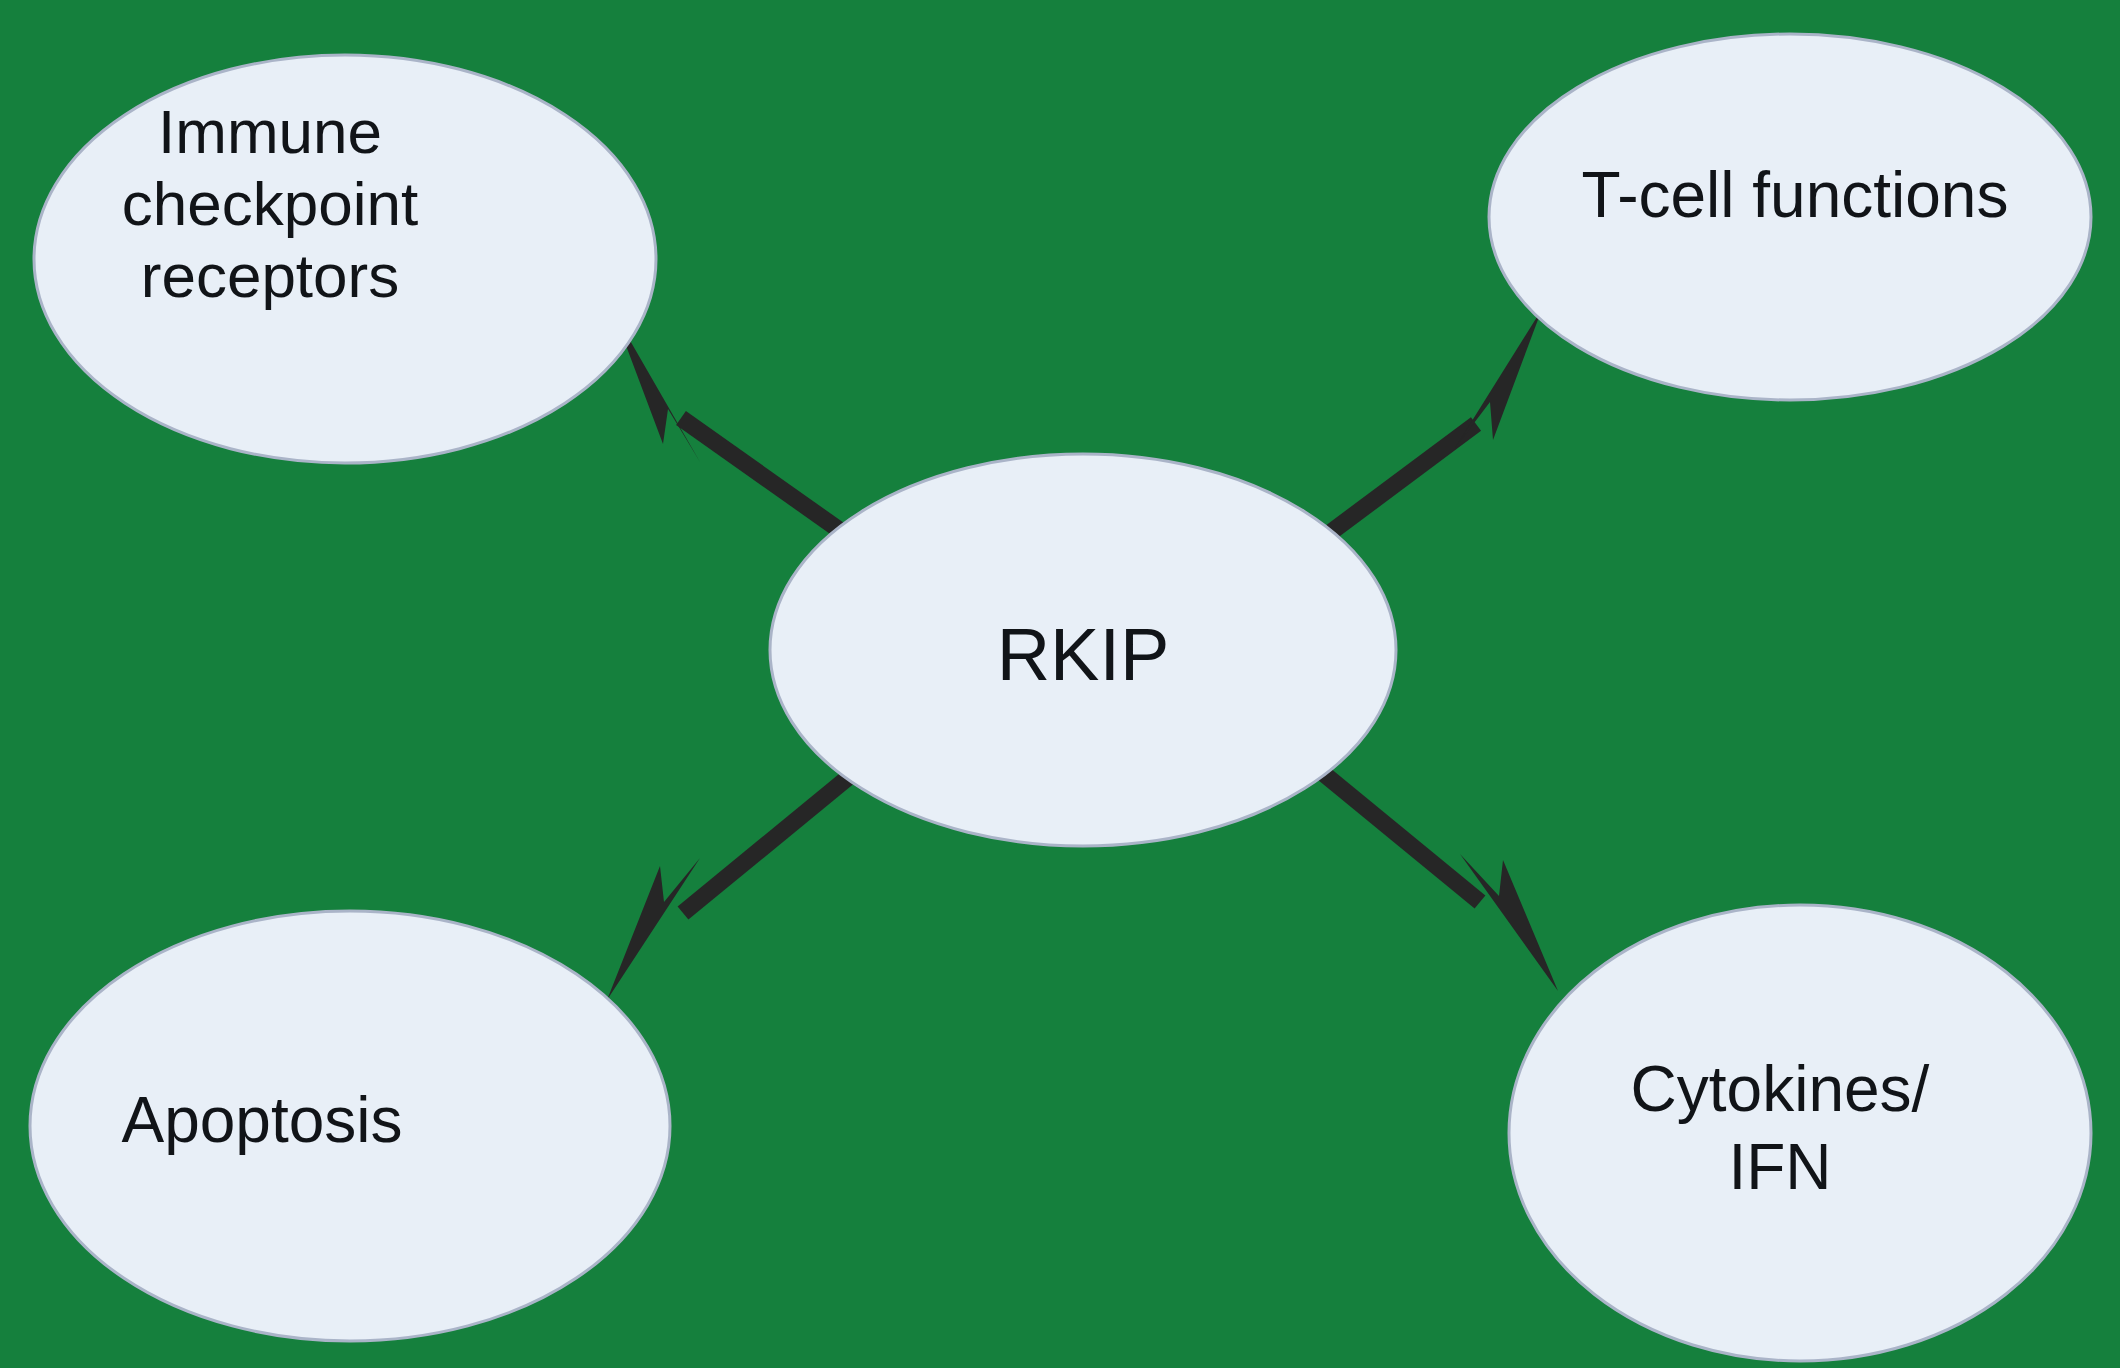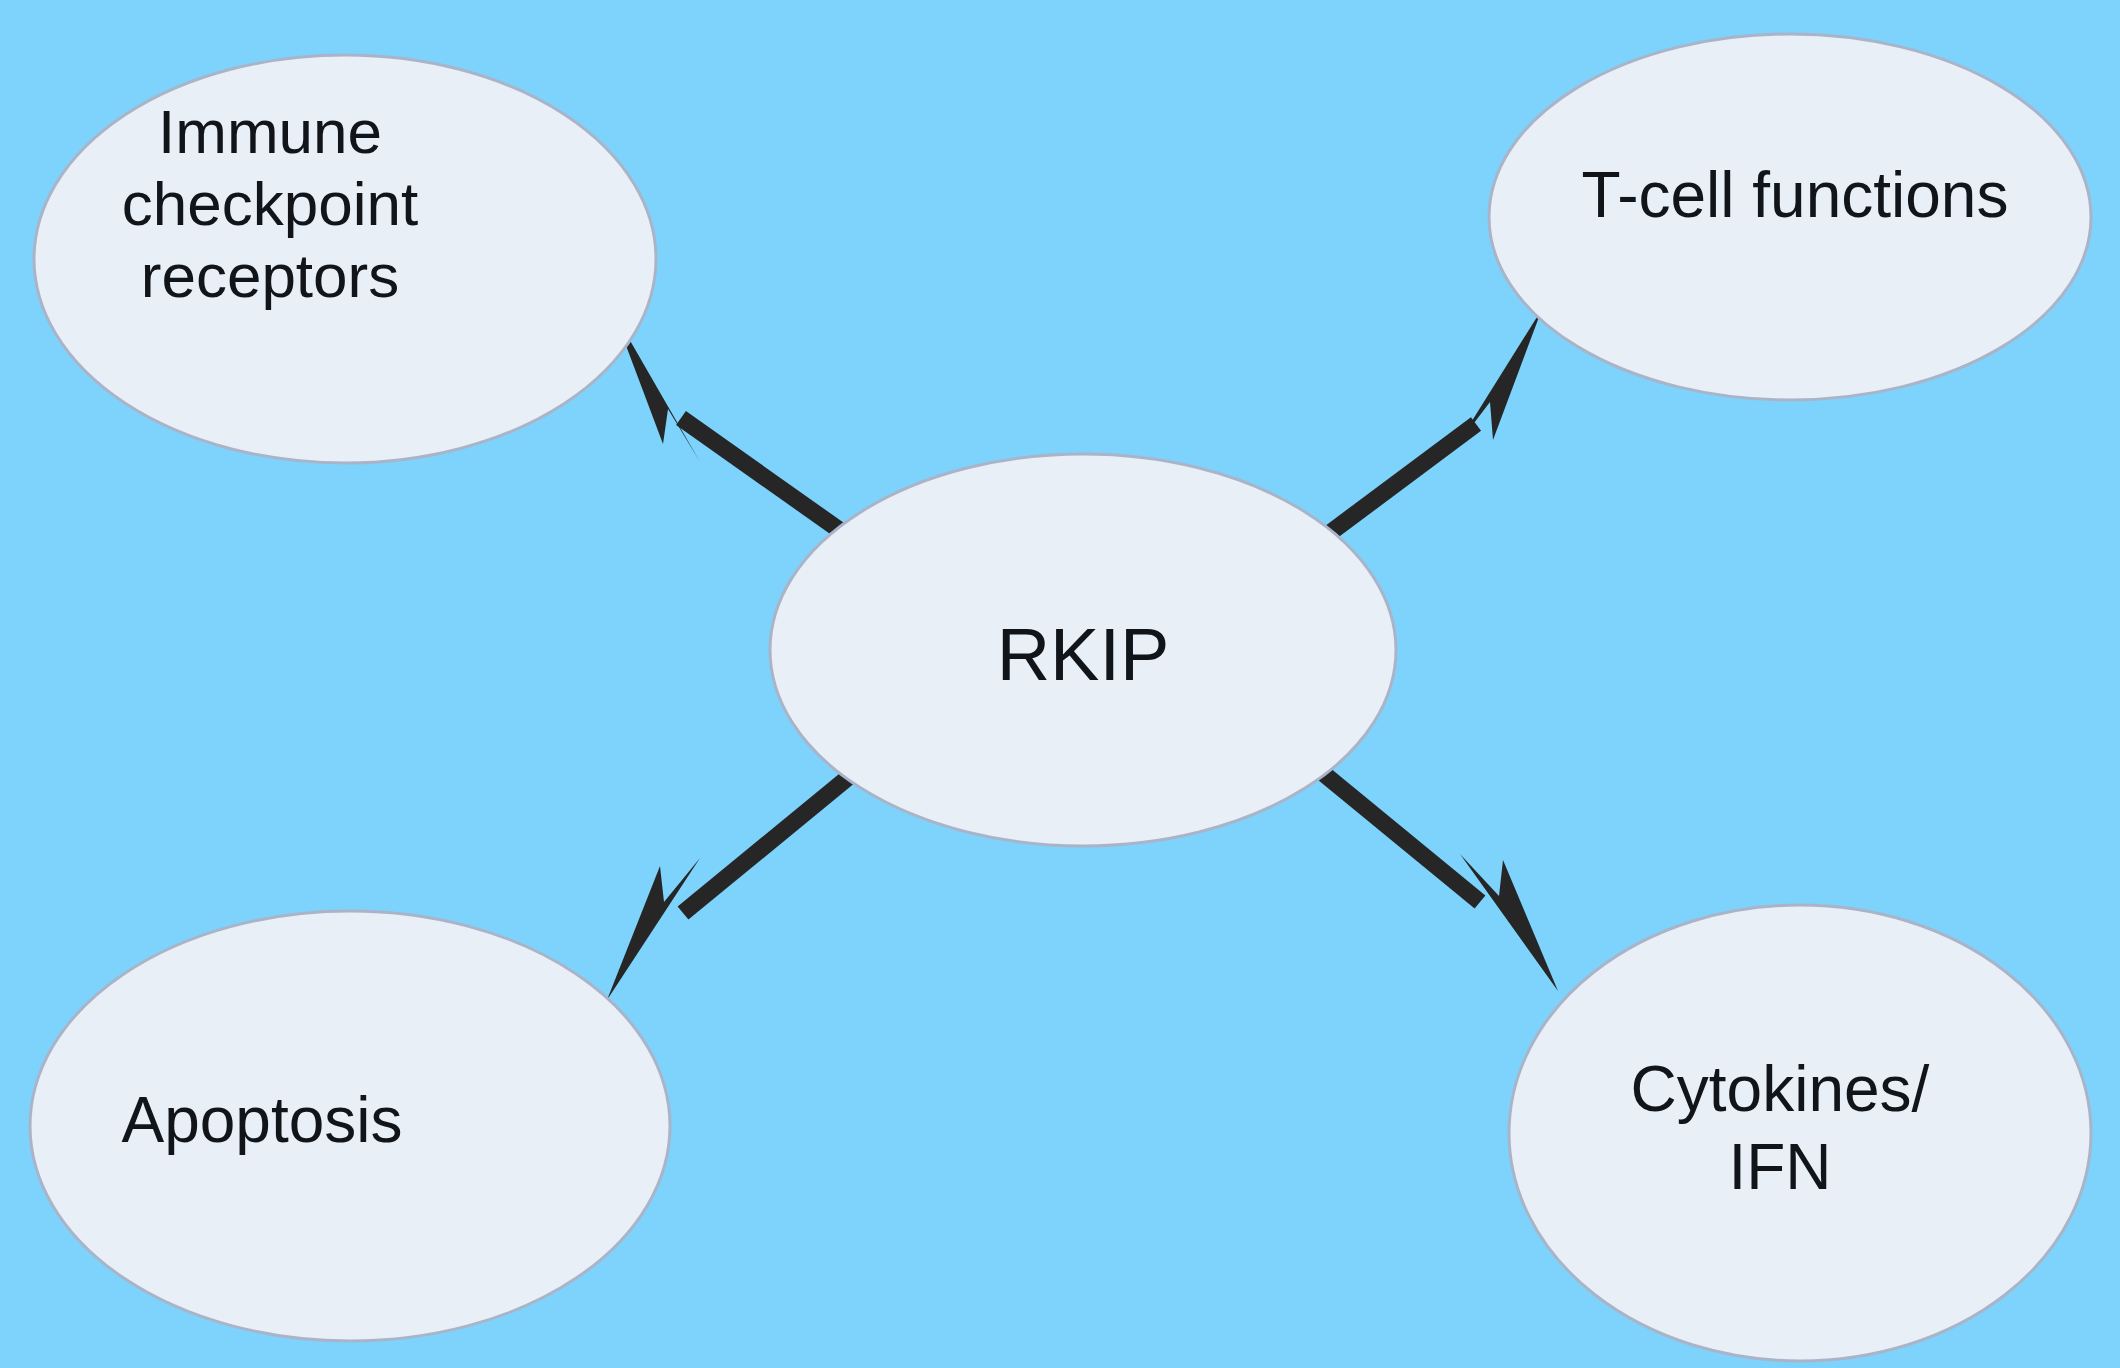--- a/index.html
+++ b/index.html
@@ -8,21 +8,21 @@
     padding: 0;
     background: #ffffff;
   }
   body {
     font-family: "Liberation Sans", sans-serif;
   }
   #canvas {
     position: relative;
     width: 2120px;
     height: 1368px;
-    background: #7dd3fc;
+    background: #15803d;
     overflow: hidden;
   }
   #diagram-svg {
     position: absolute;
     top: 0;
     left: 0;
     width: 2120px;
     height: 1368px;
     display: block;
   }

